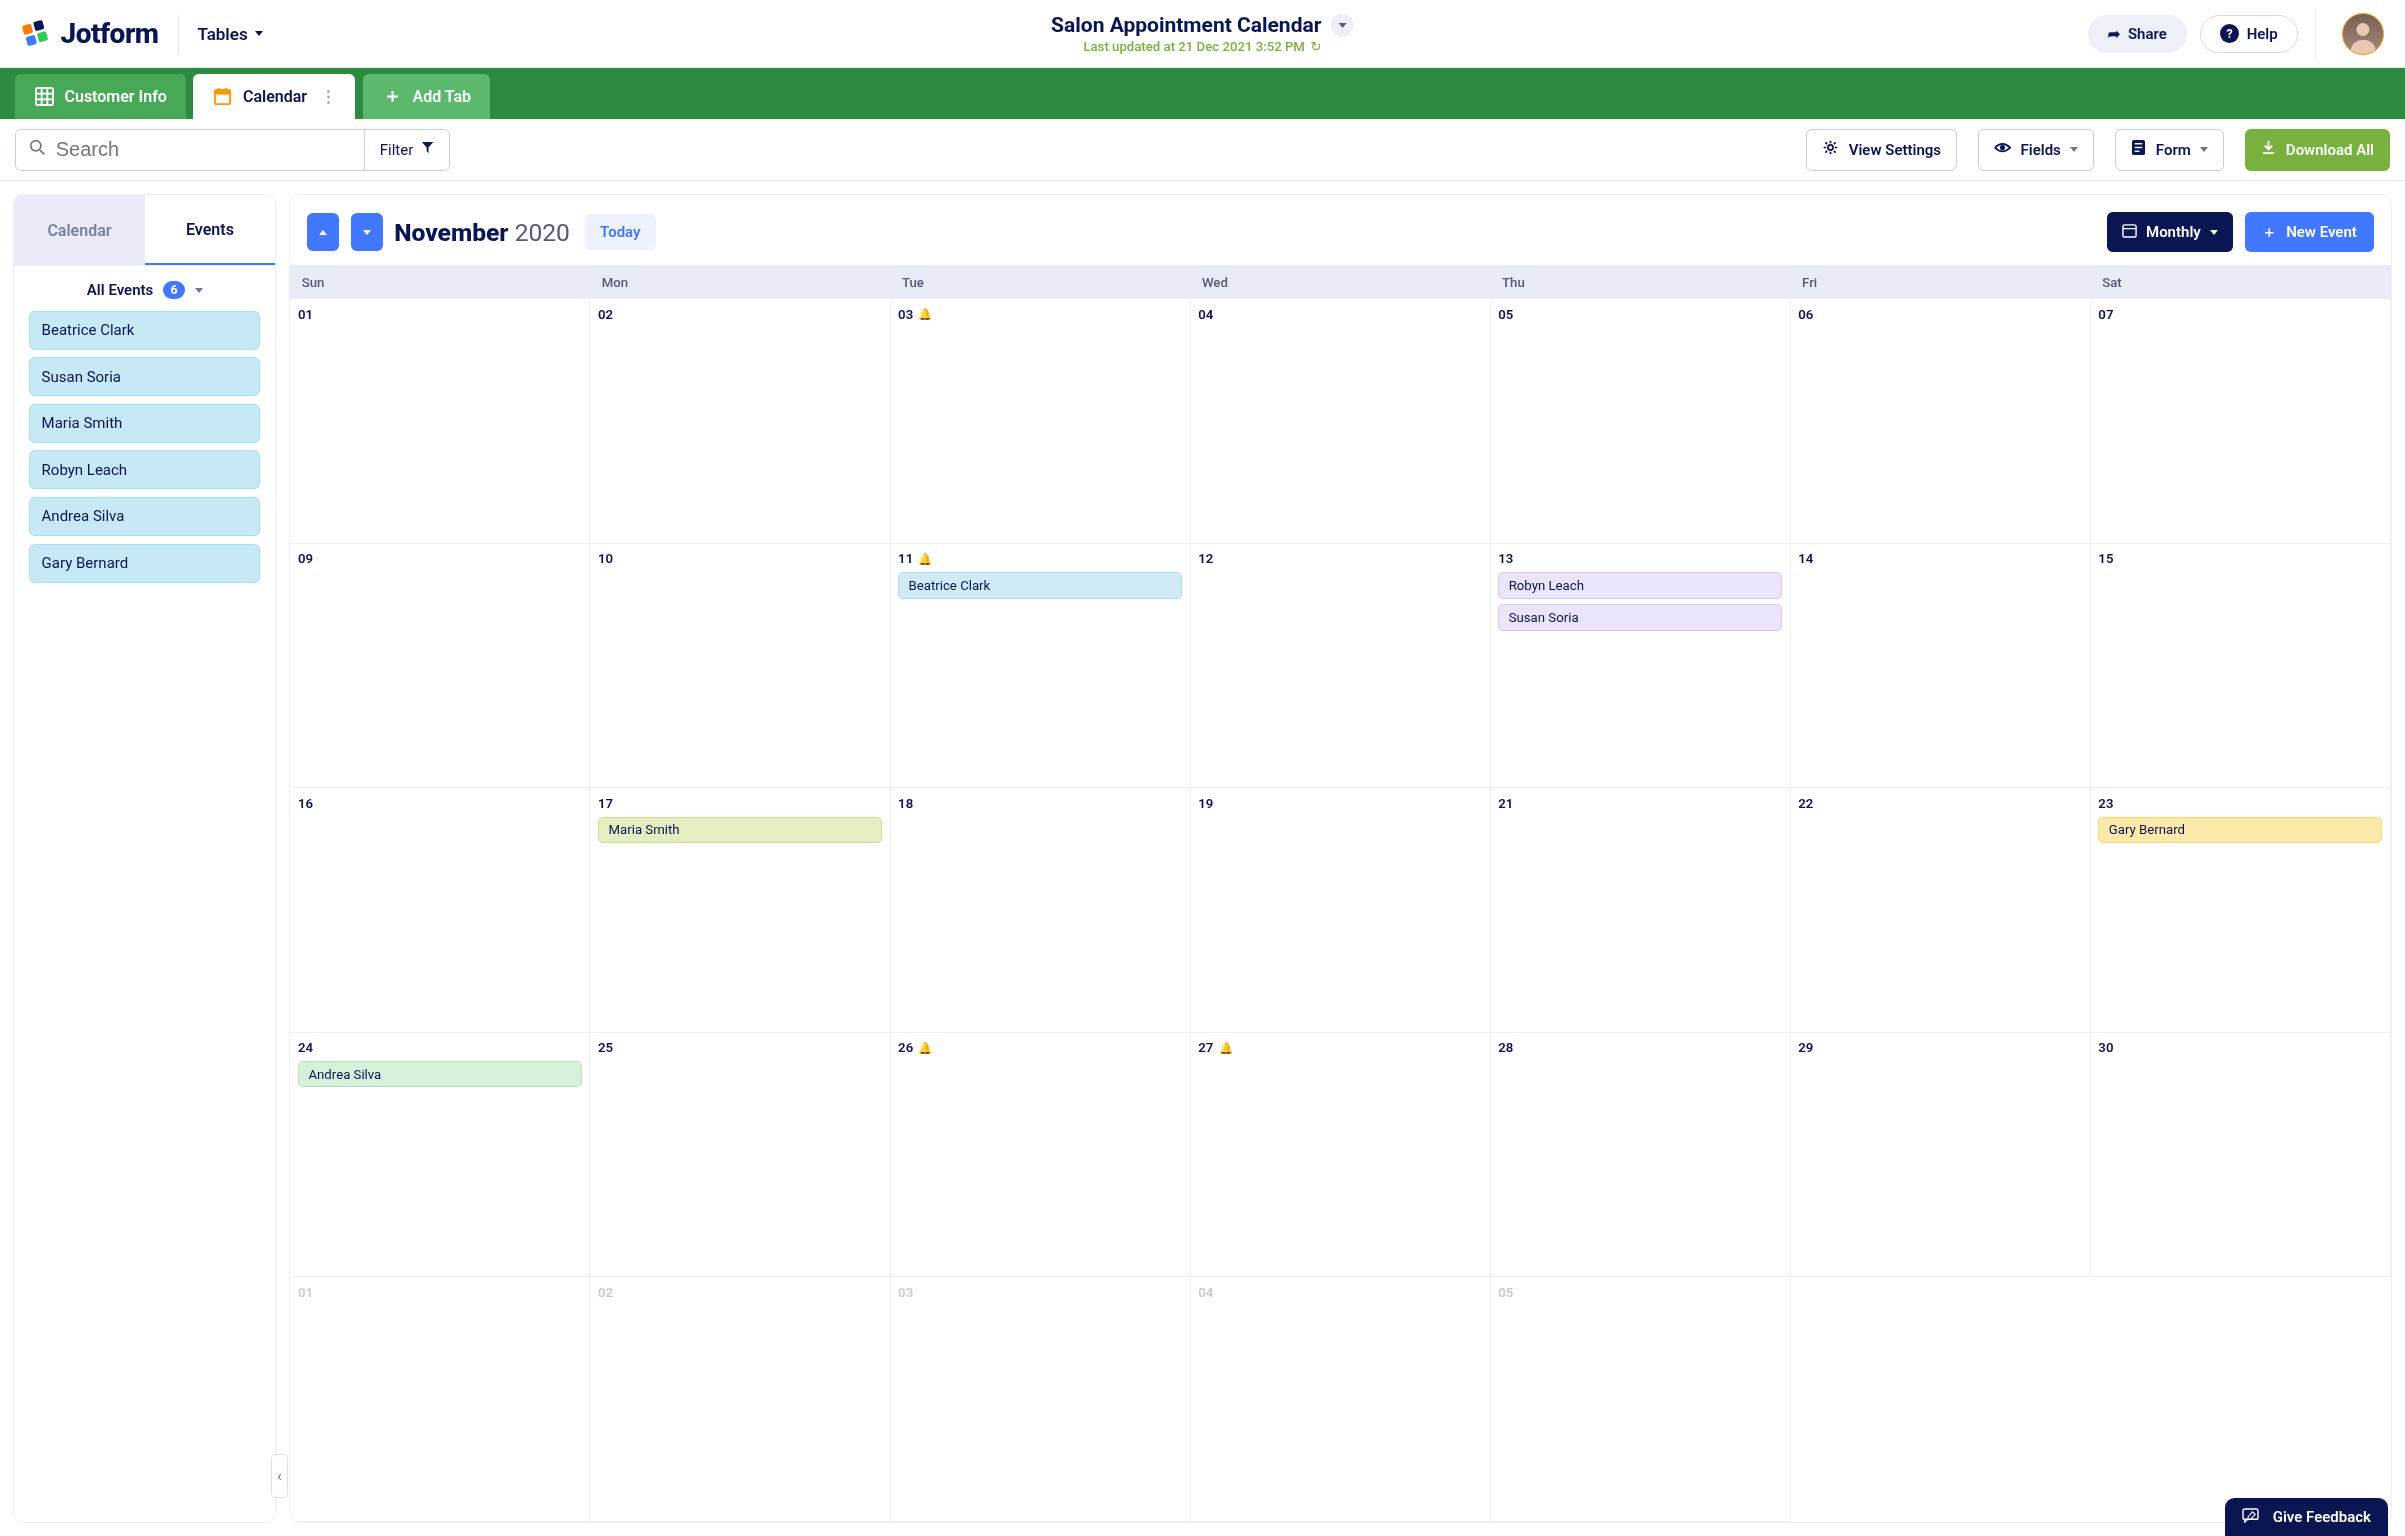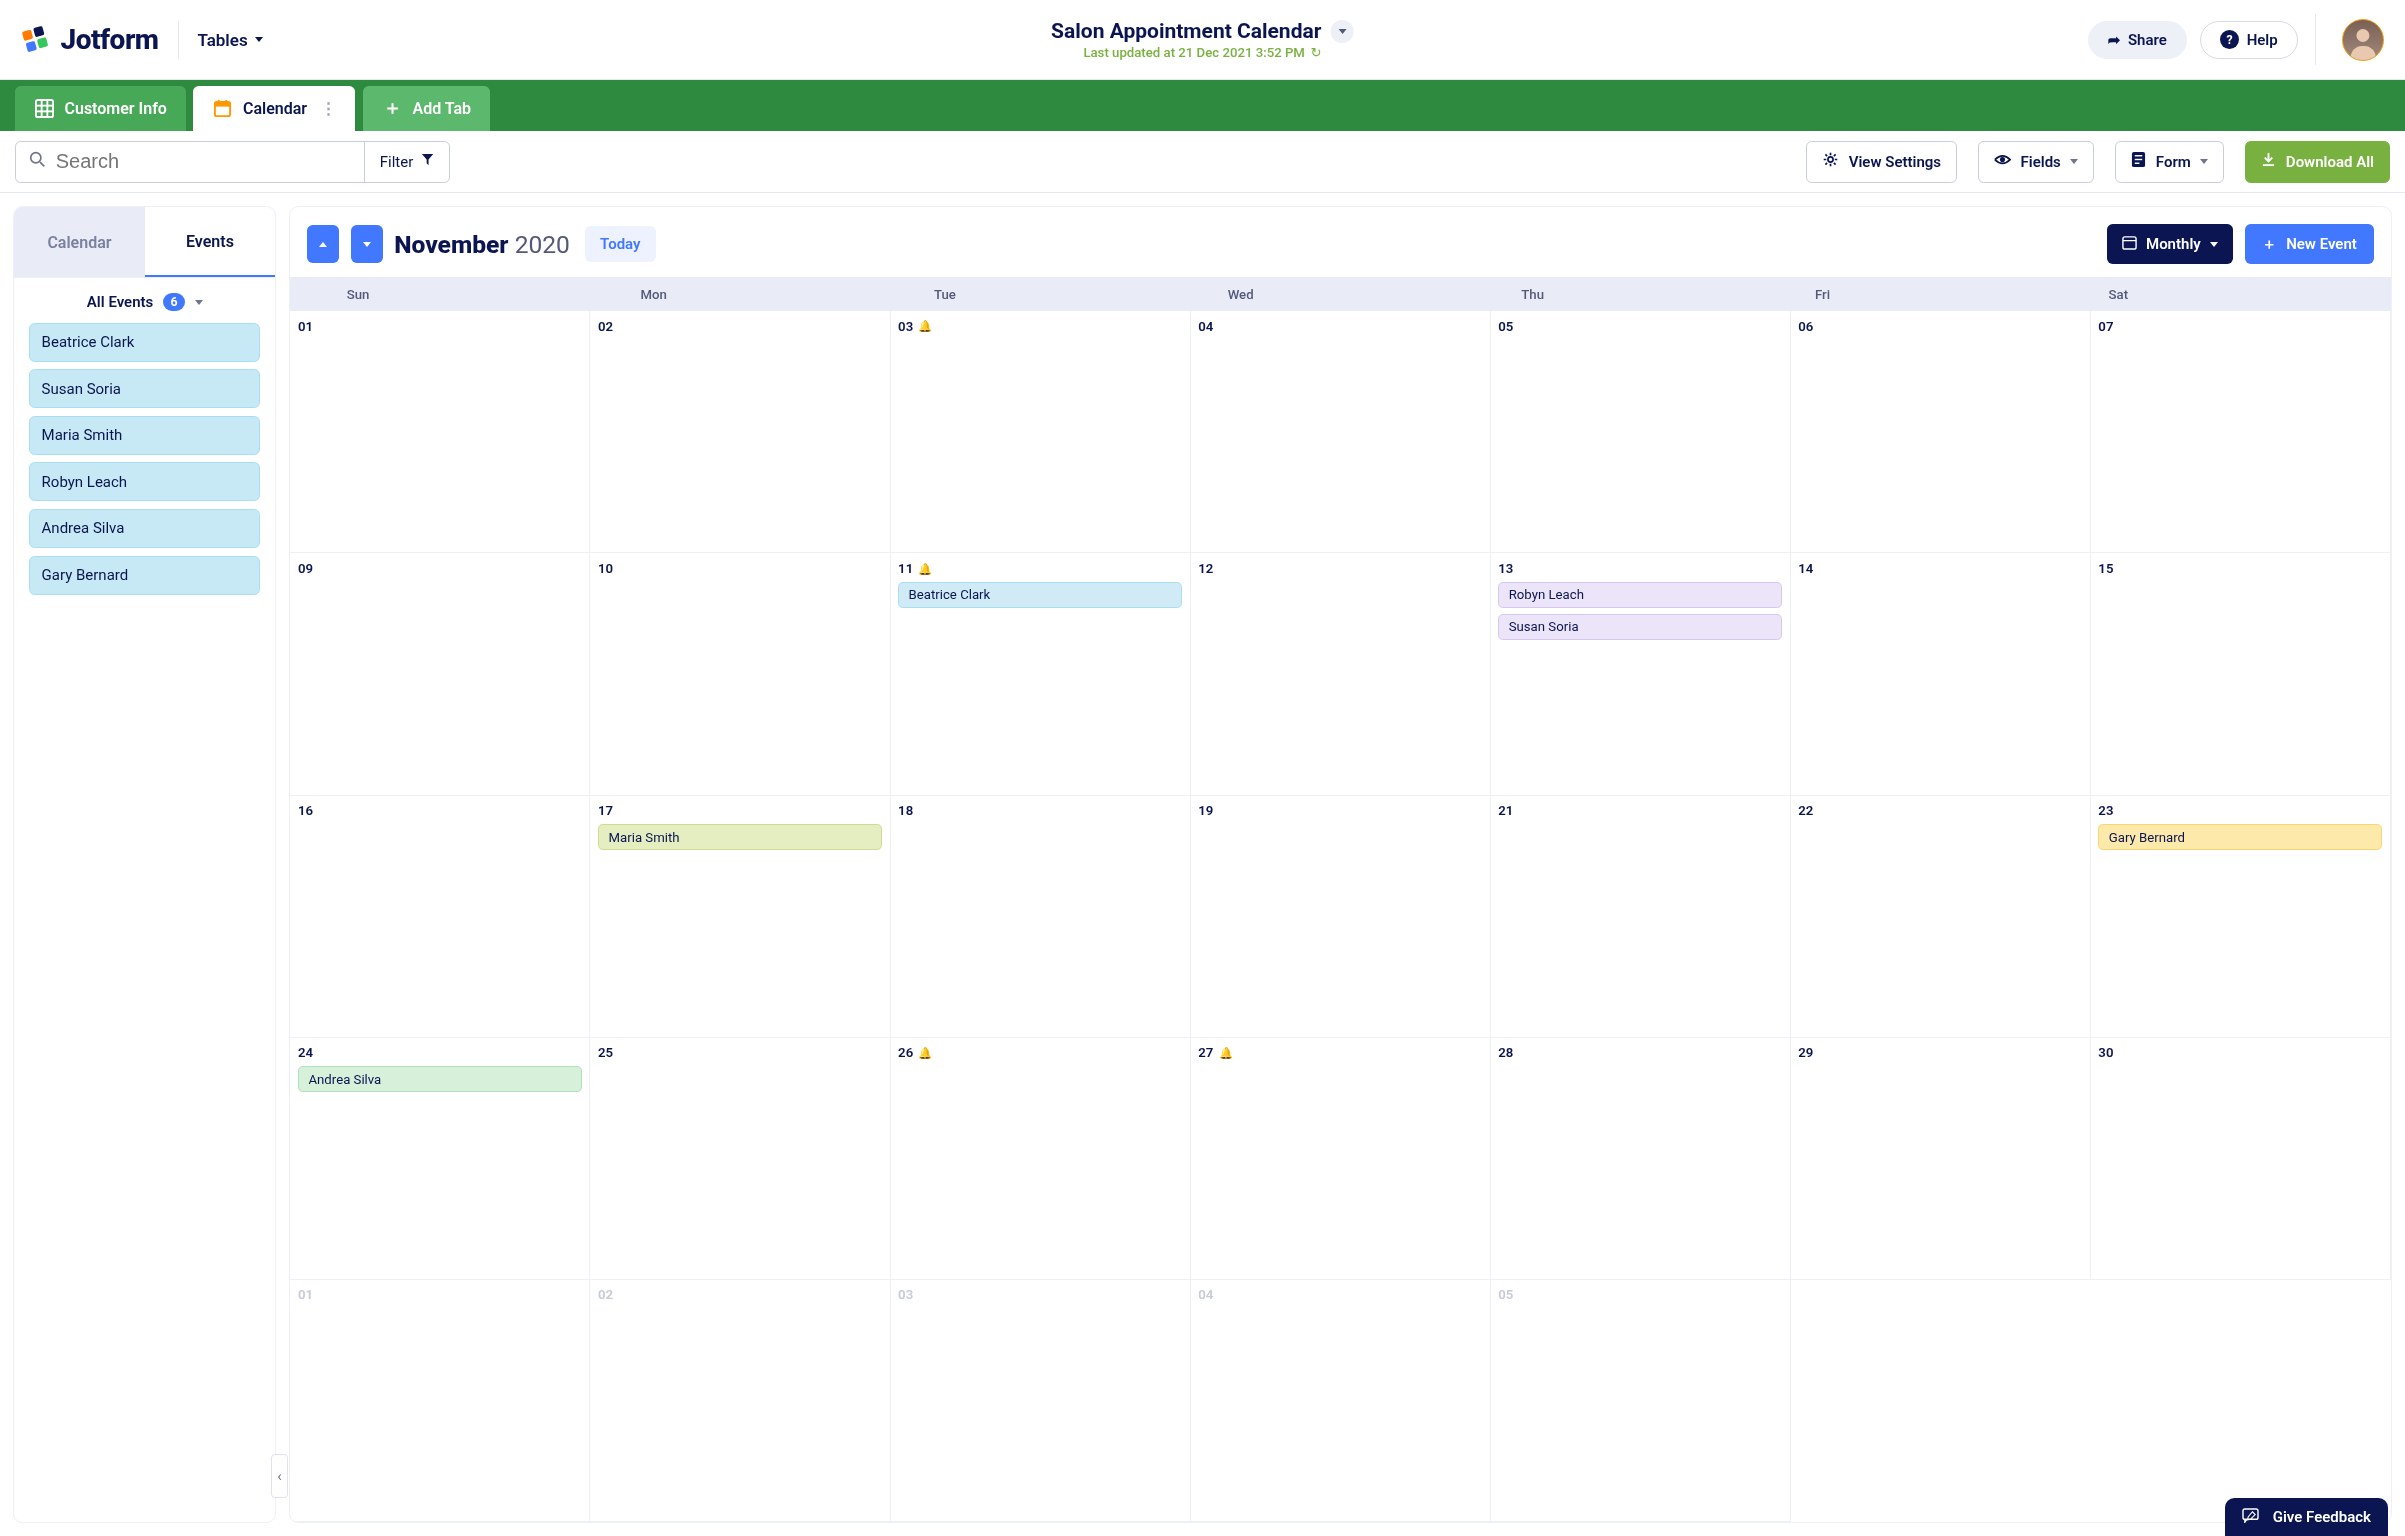--- a/index.html
+++ b/index.html
@@ -1,20 +1,20 @@
 <!DOCTYPE html>
 <html style="font-size:15px"><head>
 <meta charset="utf-8">
 <style>
   * { box-sizing: border-box; margin: 0; padding: 0; }
   html, body { width: 100%; height: 100%; font-family: -apple-system, BlinkMacSystemFont, "Segoe UI", Roboto, Helvetica, Arial, sans-serif; background: #fff; color: #0a1551; }
   .app { display: flex; flex-direction: column; height: 100vh; }
 
   
-  .top-header { display: flex; align-items: center; height: 80px; padding: 0 21px; border-bottom: 0.9px solid #e6e8f0; position: relative; }
+  .top-header { display: flex; align-items: center; height: 68px; padding: 0 21px; border-bottom: 0.9px solid #e6e8f0; position: relative; }
   .logo-block { display: flex; align-items: center; gap: 9.5px; }
   .logo-mark { width: 30px; height: 30px; position: relative; }
   .logo-text { font-size: 28px; font-weight: 800; color: #0a1551; letter-spacing: -0.5px; }
   .vdiv { width: 0.9px; height: 38px; background: #e3e5f1; margin: 0 19px; }
   .tables-btn { display: inline-flex; align-items: center; gap: 7.6px; font-size: 17px; color: #0a1551; font-weight: 600; cursor: pointer; }
   .center-title { position: absolute; left: 50%; transform: translateX(-50%); text-align: center; }
   .center-title .title-row { display: flex; align-items: center; gap: 9.5px; justify-content: center; }
   .center-title h1 { font-size: 21px; font-weight: 700; color: #0a1551; }
   .title-caret { width: 23px; height: 23px; border-radius: 50%; background: #edf0f7; display: flex; align-items: center; justify-content: center; }
   .center-title .subtitle { font-size: 13.2px; color: #78b13f; margin-top: 1.9px; font-weight: 500; display: flex; align-items: center; gap: 5.7px; justify-content: center; }
@@ -65,21 +65,21 @@
   .cal-header { display: flex; align-items: center; padding: 17px 17px 13.2px; gap: 11.4px; }
   .nav-btn { width: 32px; height: 38px; background: #4277ff; border-radius: 5.7px; display: flex; align-items: center; justify-content: center; color: #fff; cursor: pointer; }
   .cal-title { font-size: 24.6px; color: #0a1551; }
   .cal-title b { font-weight: 800; }
   .cal-title span { font-weight: 400; color: #54597a; }
   .today-btn { background: #eef2ff; color: #4277ff; padding: 9px 15px; border-radius: 5.7px; font-size: 15px; font-weight: 600; cursor: pointer; margin-left: 3.8px; }
   .cal-right { margin-left: auto; display: flex; gap: 11.4px; }
   .monthly-btn { height: 40px; padding: 0 15px; background: #0a1551; color: #fff; border-radius: 5.7px; display: inline-flex; align-items: center; gap: 9.5px; font-size: 15px; font-weight: 600; cursor: pointer; }
   .newevent-btn { height: 40px; padding: 0 17px; background: #4277ff; color: #fff; border-radius: 5.7px; display: inline-flex; align-items: center; gap: 9.5px; font-size: 15px; font-weight: 600; cursor: pointer; }
 
-  .dow-row { display: grid; grid-template-columns: repeat(7, 1fr); background: #e9ecf7; padding-left: 45px; }
+  .dow-row { display: grid; grid-template-columns: repeat(7, 1fr); background: #e9ecf7; }
   .dow-cell { padding: 9.5px 11.4px; font-size: 13.2px; color: #54597a; font-weight: 500; }
 
   .grid { flex: 1; display: grid; grid-template-columns: repeat(7, 1fr); grid-template-rows: repeat(5, 1fr); }
   .day-cell { border-right: 0.9px solid #eef0f7; border-bottom: 0.9px solid #eef0f7; padding: 7.6px 7.6px; position: relative; }
   .day-cell .dnum { font-size: 13.2px; font-weight: 600; color: #0a1551; display: flex; align-items: center; gap: 5.7px; }
   .day-cell.other .dnum { color: #c6cad9; }
   .bell { font-size: 11.4px; color: #9aa1b9; }
   .event-chip { margin-top: 5.7px; font-size: 13.2px; padding: 4.7px 9.5px; border-radius: 4.7px; border: 0.9px solid; display: block; }
   .chip-blue   { background: #d0ebf6; border-color: #a7dff0; color: #0a1551; }
   .chip-purple { background: #ece4f8; border-color: #d6c7ef; color: #0a1551; }

